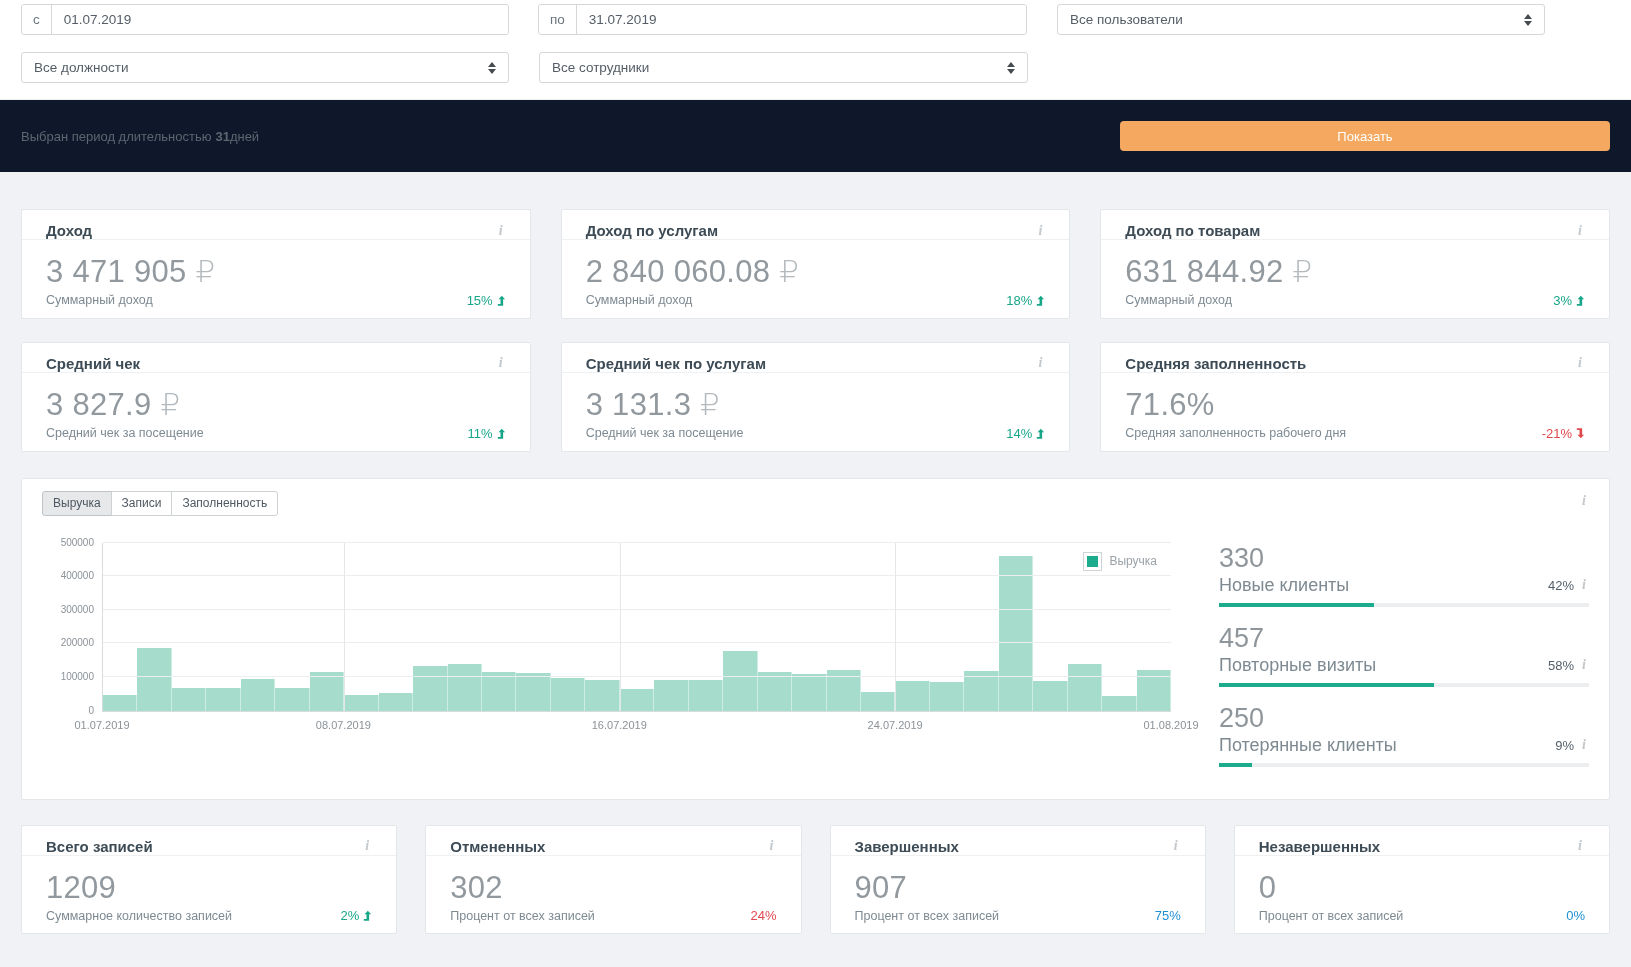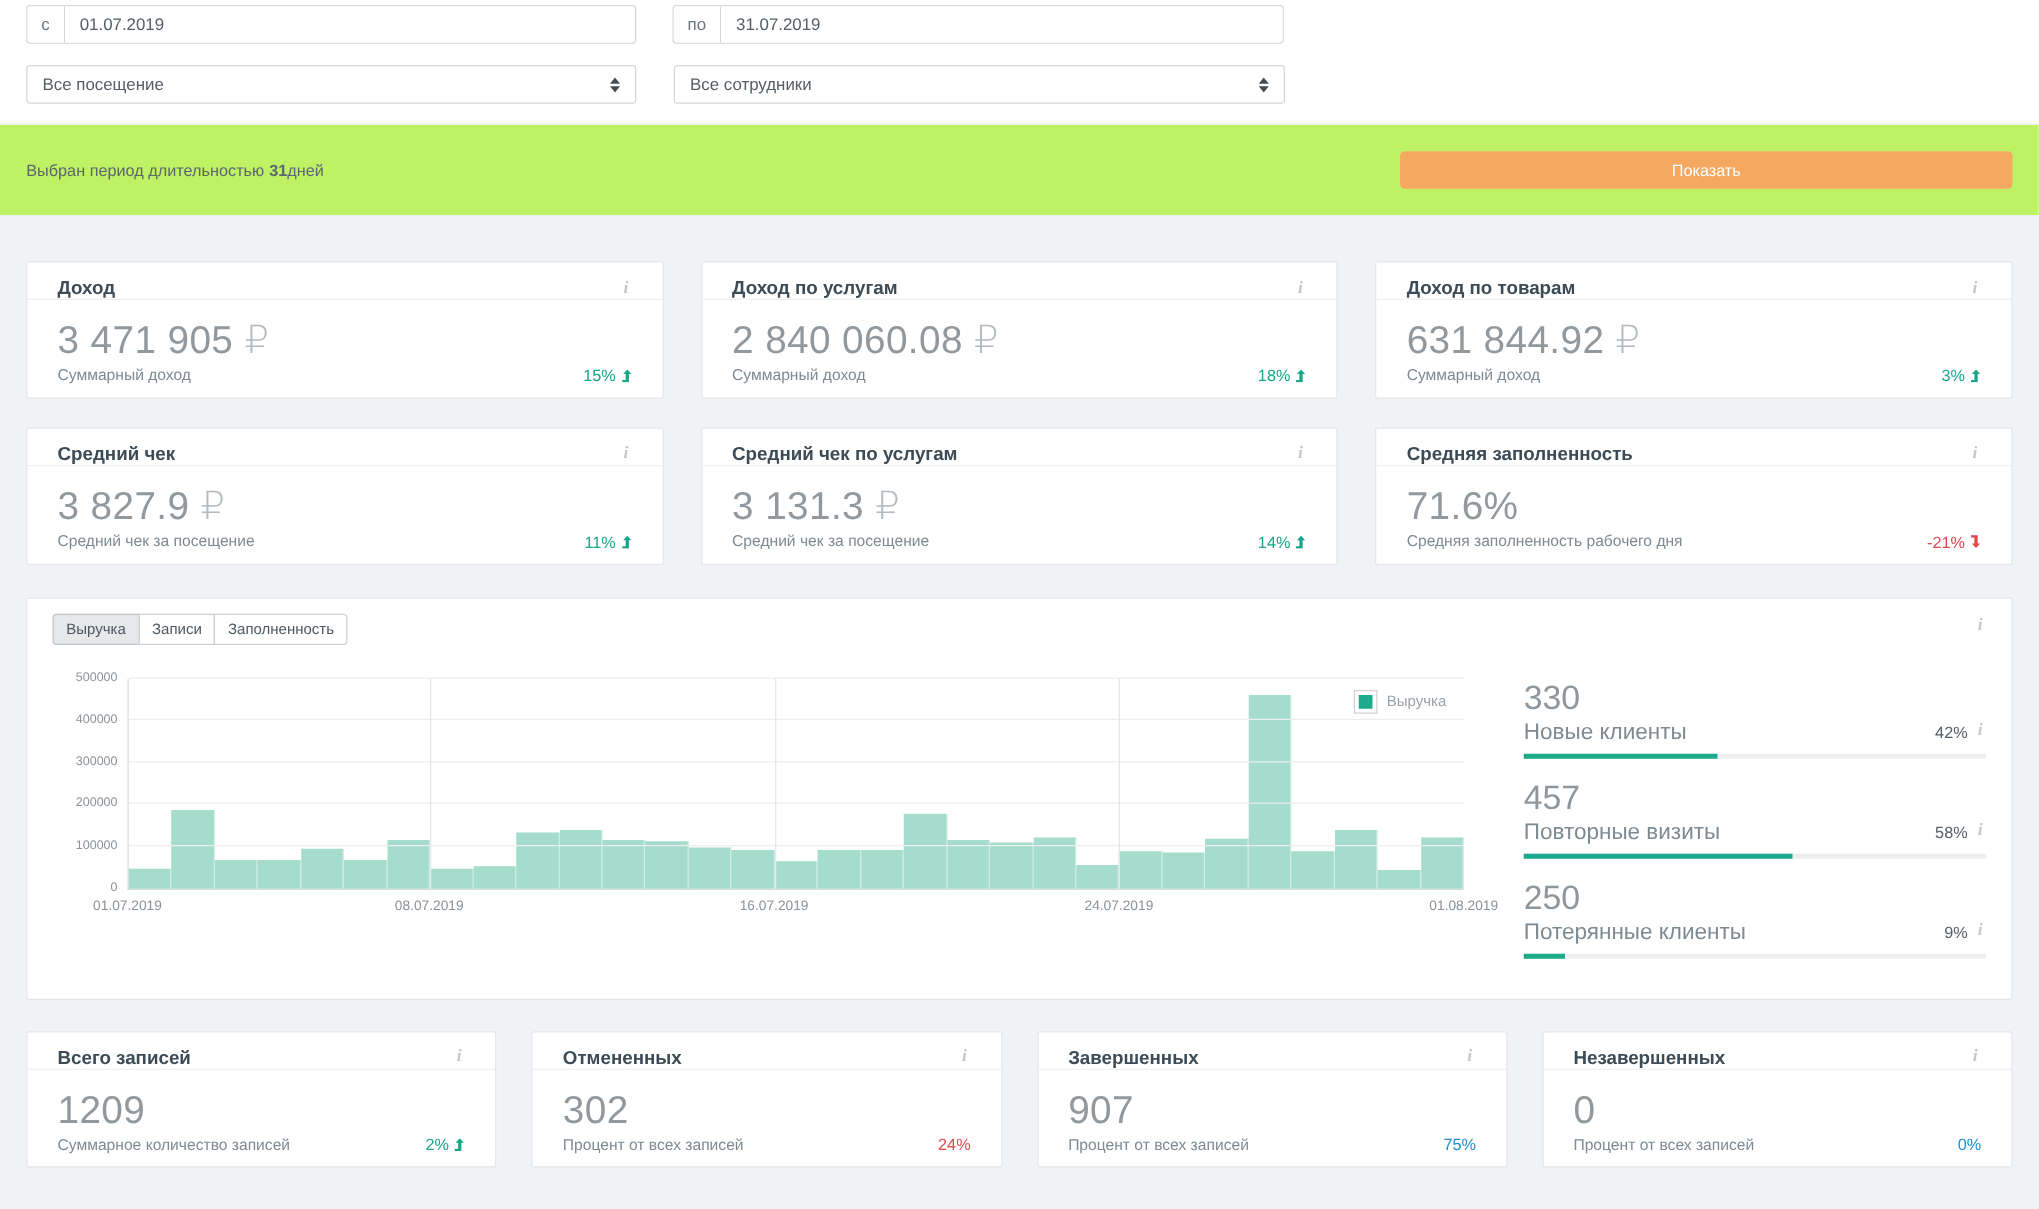--- a/index.html
+++ b/index.html
@@ -21,21 +21,21 @@
   .addon { display: flex; align-items: center; padding: 0 11px; border-right: 1px solid #d5d8da; color: #6b757d; font-size: 13.5px; background: #fff; border-radius: 3px 0 0 3px; }
   .input-group input { border: 0; outline: none; flex: 1; padding: 0 12px; font-size: 13.5px; color: #555d66; font-family: inherit; border-radius: 0 3px 3px 0; }
   .selectbox { display: flex; align-items: center; width: 488px; height: 31px; border: 1px solid #d5d8da; border-radius: 3px; background: #fff; padding: 0 12px; font-size: 13.5px; color: #555d66; cursor: pointer; }
   .selectbox.g2 { width: 489px; margin-left: 30px; }
   .selectbox.g3 { width: 488px; margin-left: 30px; }
   .caret { margin-left: auto; display: flex; flex-direction: column; gap: 2px; }
   .caret i { display: block; width: 0; height: 0; border-left: 4px solid transparent; border-right: 4px solid transparent; }
   .caret .cu { border-bottom: 5px solid #454c52; }
   .caret .cd { border-top: 5px solid #454c52; }
 
-  .period-row { display: flex; align-items: center; justify-content: space-between; padding: 21px; border-top: 1px solid #edeff1; background: #bef264; }
+  .period-row { display: flex; align-items: center; justify-content: space-between; padding: 21px; border-top: 1px solid #edeff1; background: #0f172a; }
   .period-text { font-size: 13px; color: #5a6770; }
   .period-text b { font-weight: 700; }
   .period-text span { margin-right: 4px; }
   .show-btn { width: 490px; height: 30px; background: var(--orange, #f5a960); border: none; border-radius: 4px; color: #fff; font-size: 13px; font-family: inherit; cursor: pointer; }
 
   
   .main { padding: 37px 21px 0; }
   .kpi-grid { display: grid; grid-template-columns: repeat(3, 1fr); gap: 23px 30px; }
   .card { background: #fff; border: 1px solid #e4e7ea; border-radius: 2px; }
   .card-header { display: flex; justify-content: space-between; align-items: center; padding: 12px 24px 0; border-bottom: 1px solid #eef0f2; }
@@ -98,24 +98,31 @@
   <div class="filters">
     <div class="frow">
       <div class="input-group">
         <span class="addon">с</span>
         <input type="text" value="01.07.2019" style="">
       </div>
       <div class="input-group g2">
         <span class="addon">по</span>
         <input type="text" value="31.07.2019" style="">
       </div>
+      <div class="selectbox g3">
+        <span>Все пользователи</span>
+        <span class="caret">
+            <i class="cu"></i>
+            <i class="cd"></i>
+          </span>
+      </div>
     </div>
     <div class="frow">
       <div class="selectbox">
-        <span>Все посещение</span>
+        <span>Все должности</span>
         <span class="caret">
             <i class="cu"></i>
             <i class="cd"></i>
           </span>
       </div>
       <div class="selectbox g2">
         <span>Все сотрудники</span>
         <span class="caret">
             <i class="cu"></i>
             <i class="cd"></i>

